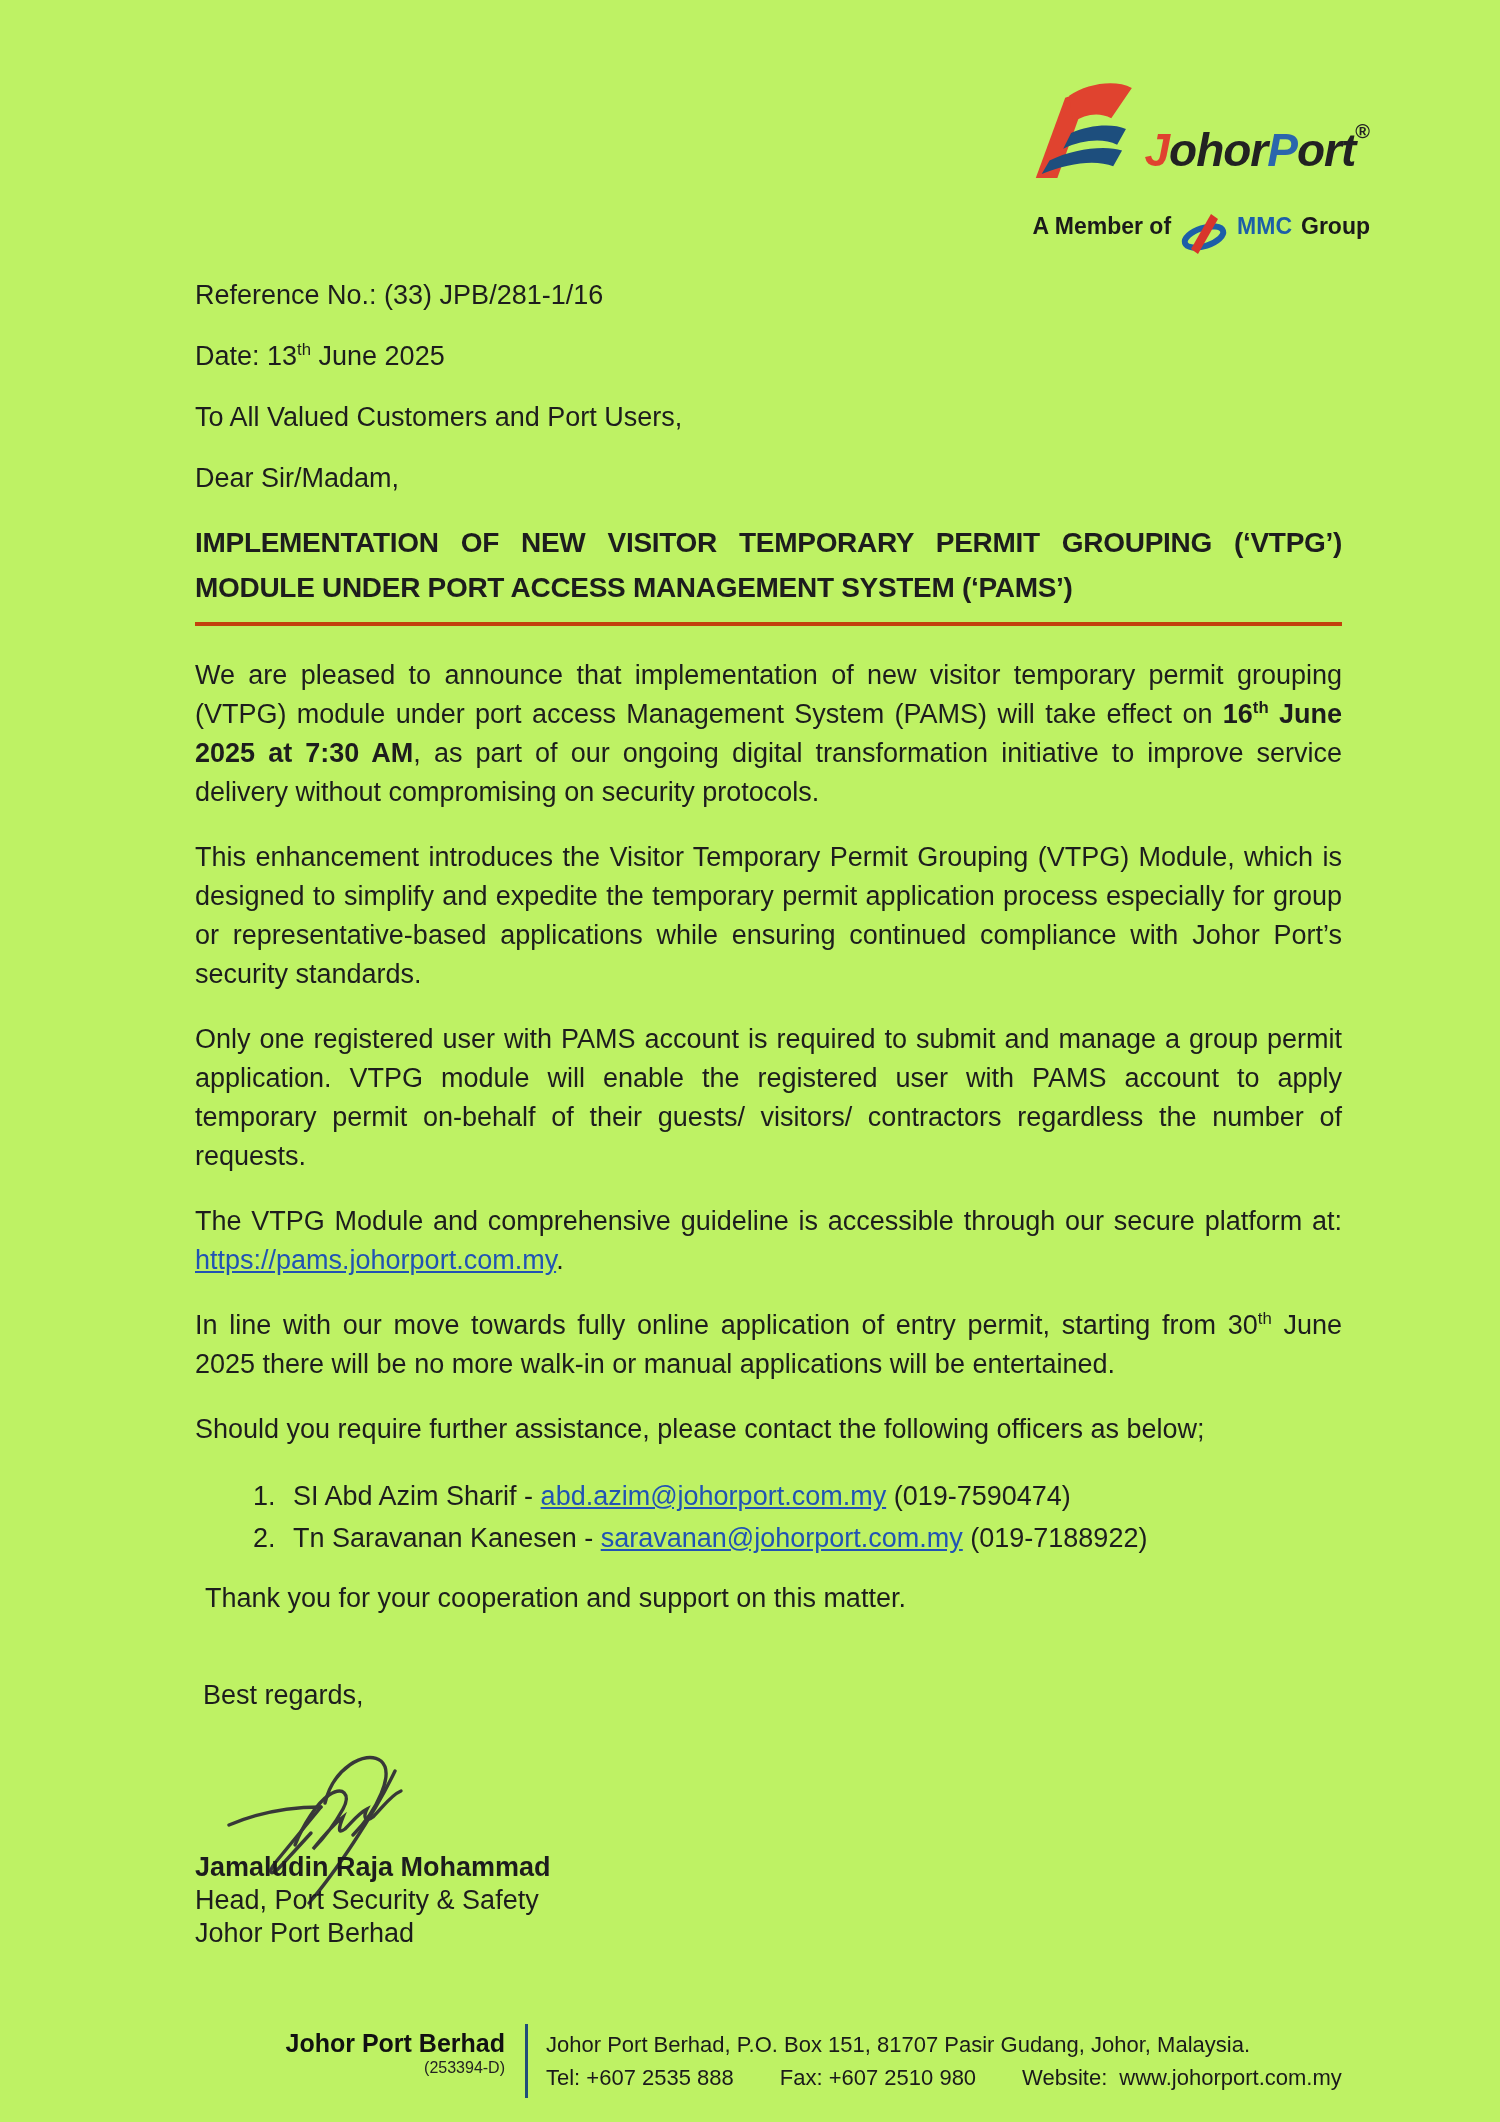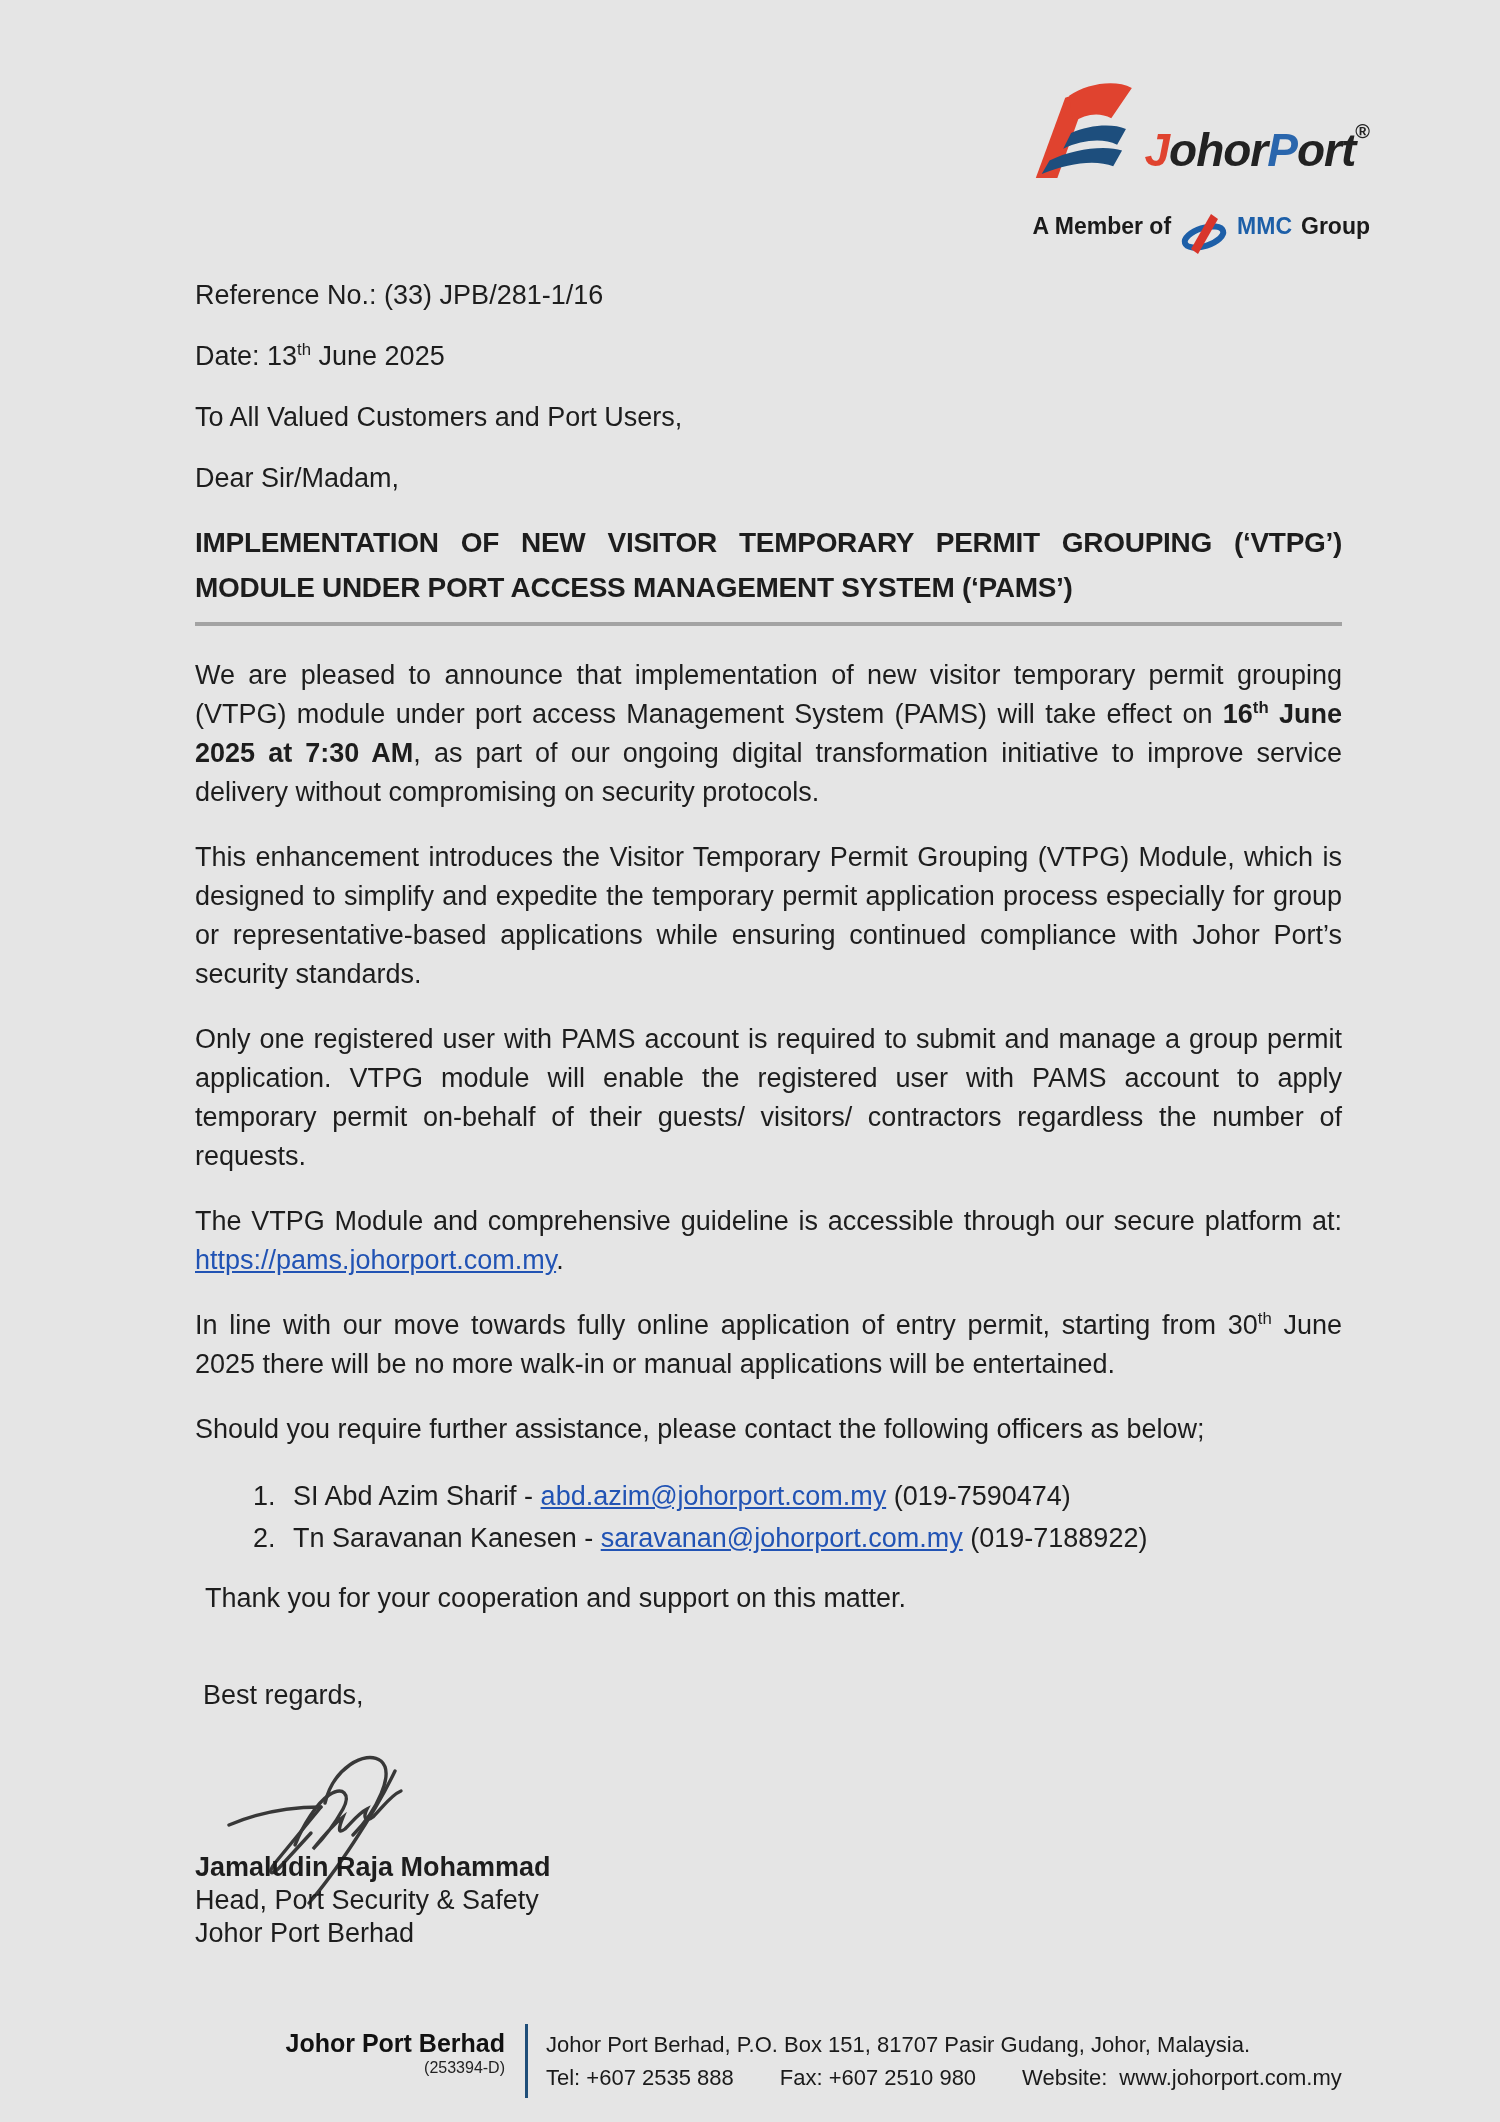--- a/index.html
+++ b/index.html
@@ -1,20 +1,20 @@
 <!DOCTYPE html>
 <html><head>
 <meta charset="utf-8">
 <style>
   html,body { margin:0; padding:0; background:#9a9a9a; }
   .page {
     position:relative;
     width:1500px; height:2122px;
     margin:0 auto;
-    background:#e5e5e5;
+    background:#bef264;
     font-family:"Liberation Sans", sans-serif;
     color:#1d1d1d;
     overflow:hidden;
   }
 
   
   .logo-block { position:absolute; top:82px; right:130px; }
   .logo-row { display:flex; align-items:flex-start; }
   .logo-mark { width:118px; height:98px; margin-right:10px; }
   .wordmark {
@@ -38,21 +38,21 @@
   
   .content { position:absolute; left:195px; top:276px; width:1147px; }
   .meta-line { margin:0 0 22px 0; font-size:27px; line-height:39px; }
   sup { font-size:0.62em; vertical-align:super; line-height:0; }
 
   .subject {
     margin:8px 0 30px 0;
     font-size:28px; font-weight:bold; letter-spacing:-0.3px;
     line-height:45px; text-align:justify;
     padding-bottom:12px;
-    border-bottom:4px solid #a3a3a3;
+    border-bottom:4px solid #c2410c;
   }
   .para { margin:0 0 26px 0; font-size:27px; line-height:39px; text-align:justify; }
   .link { color:#2153b4; text-decoration:underline; cursor:pointer; }
   b, strong { font-weight:bold; }
 
   .contact-list { margin:18px 0 20px 0; padding-left:58px; font-size:27px; line-height:42px; }
   .contact-row { display:flex; }
   .contact-num { width:40px; flex:none; }
 
   .thanks   { margin:0 0 58px 10px; font-size:27px; line-height:39px; }

